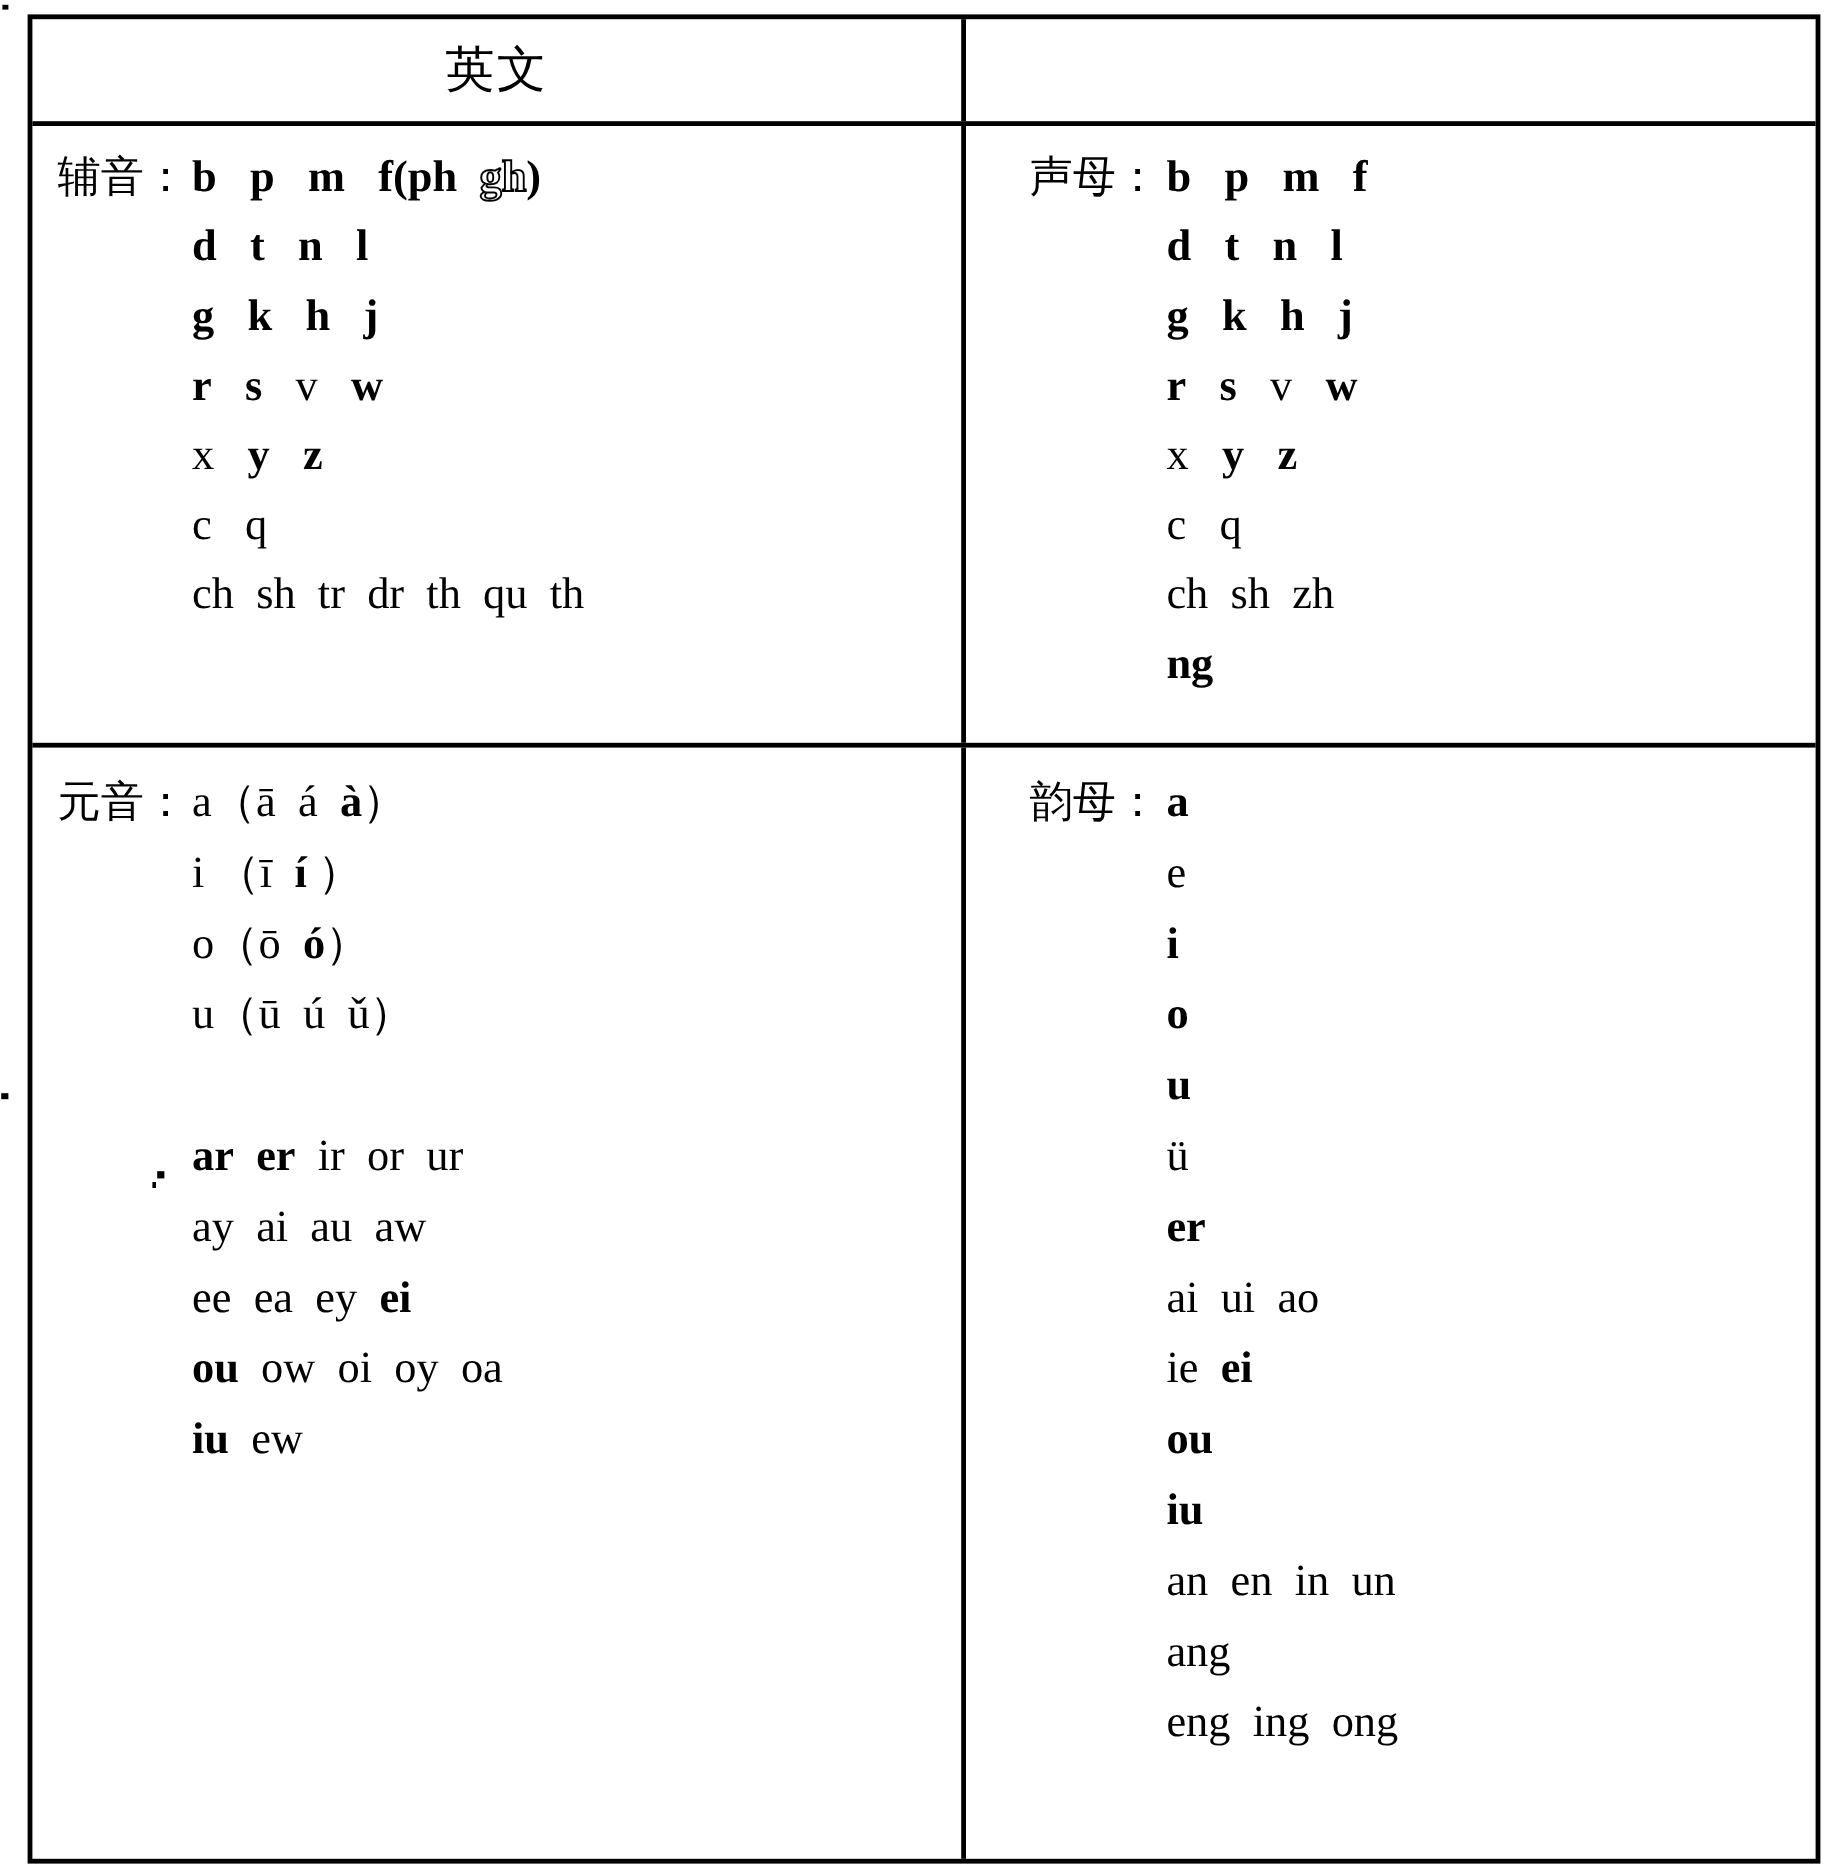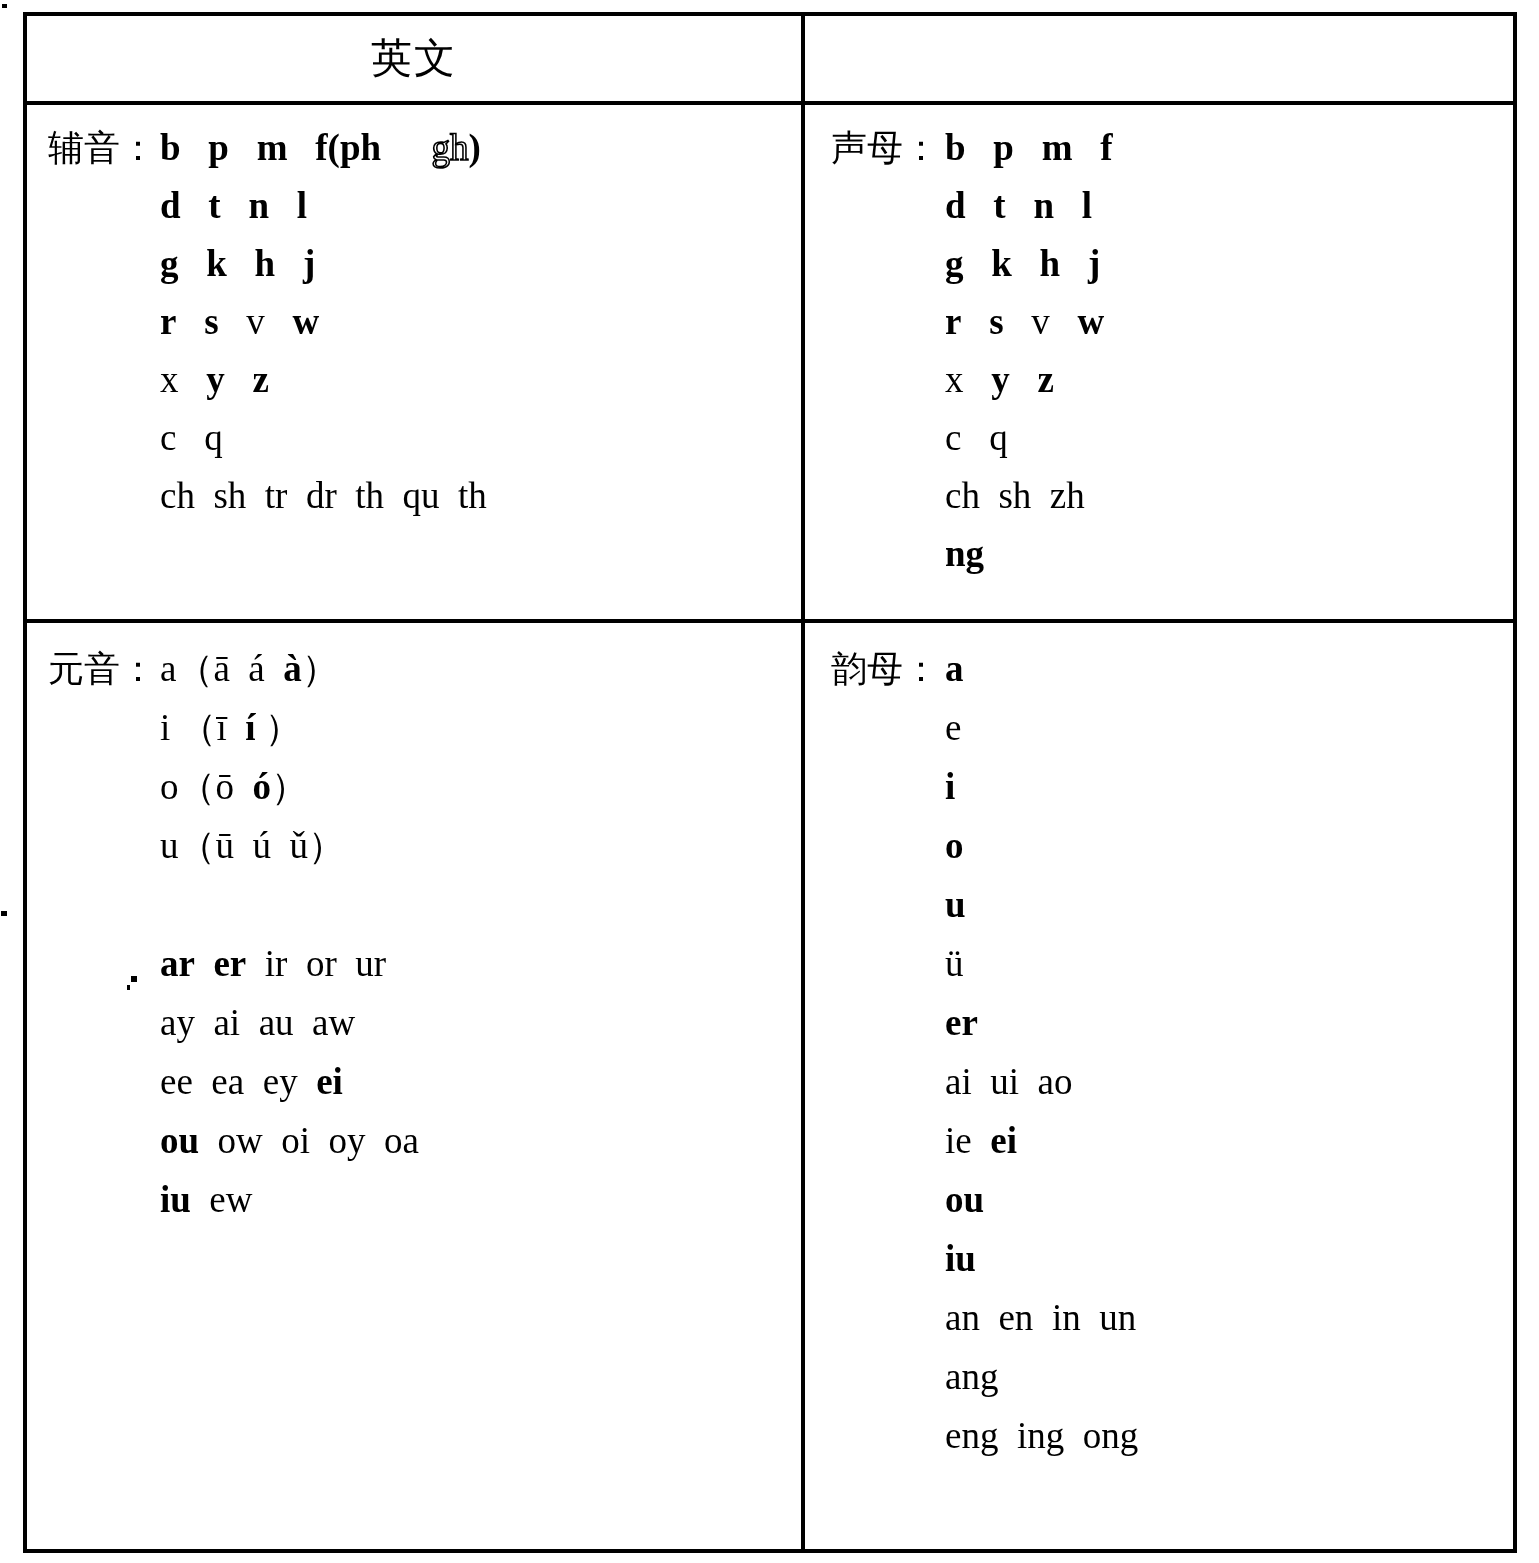--- a/index.html
+++ b/index.html
@@ -25,20 +25,21 @@
     height: 1541px;
     box-sizing: border-box;
     border: 4px solid #000;
     display: flex;
     flex-direction: column;
   }
 
   .trow {
     display: flex;
     box-sizing: border-box;
+    gap: 27px;
   }
   .trow.header-row {
     height: 89px;
     border-bottom: 4px solid #000;
   }
   .trow.consonant-row {
     height: 518px;
     border-bottom: 4px solid #000;
   }
   .trow.vowel-row {
@@ -91,23 +92,22 @@
     font-size: 37px;
     white-space: pre;
   }
   .line.blank { }
 
   .tok { display: inline; }
   .tok.b { font-weight: bold; }
 
   
   .tok.hollow {
-    font-weight: normal;
+    font-weight: bold;
     color: transparent;
-    margin-left: 32px;
     -webkit-text-stroke: 1.6px #000;
   }
 
   
   .vowel-row .line { height: 59px; line-height: 59px; }
   .vowel-row .cell-label { line-height: 59px; }
   .vowel-row .cell-body { padding-top: 16px; }
 
   
   .speck {

